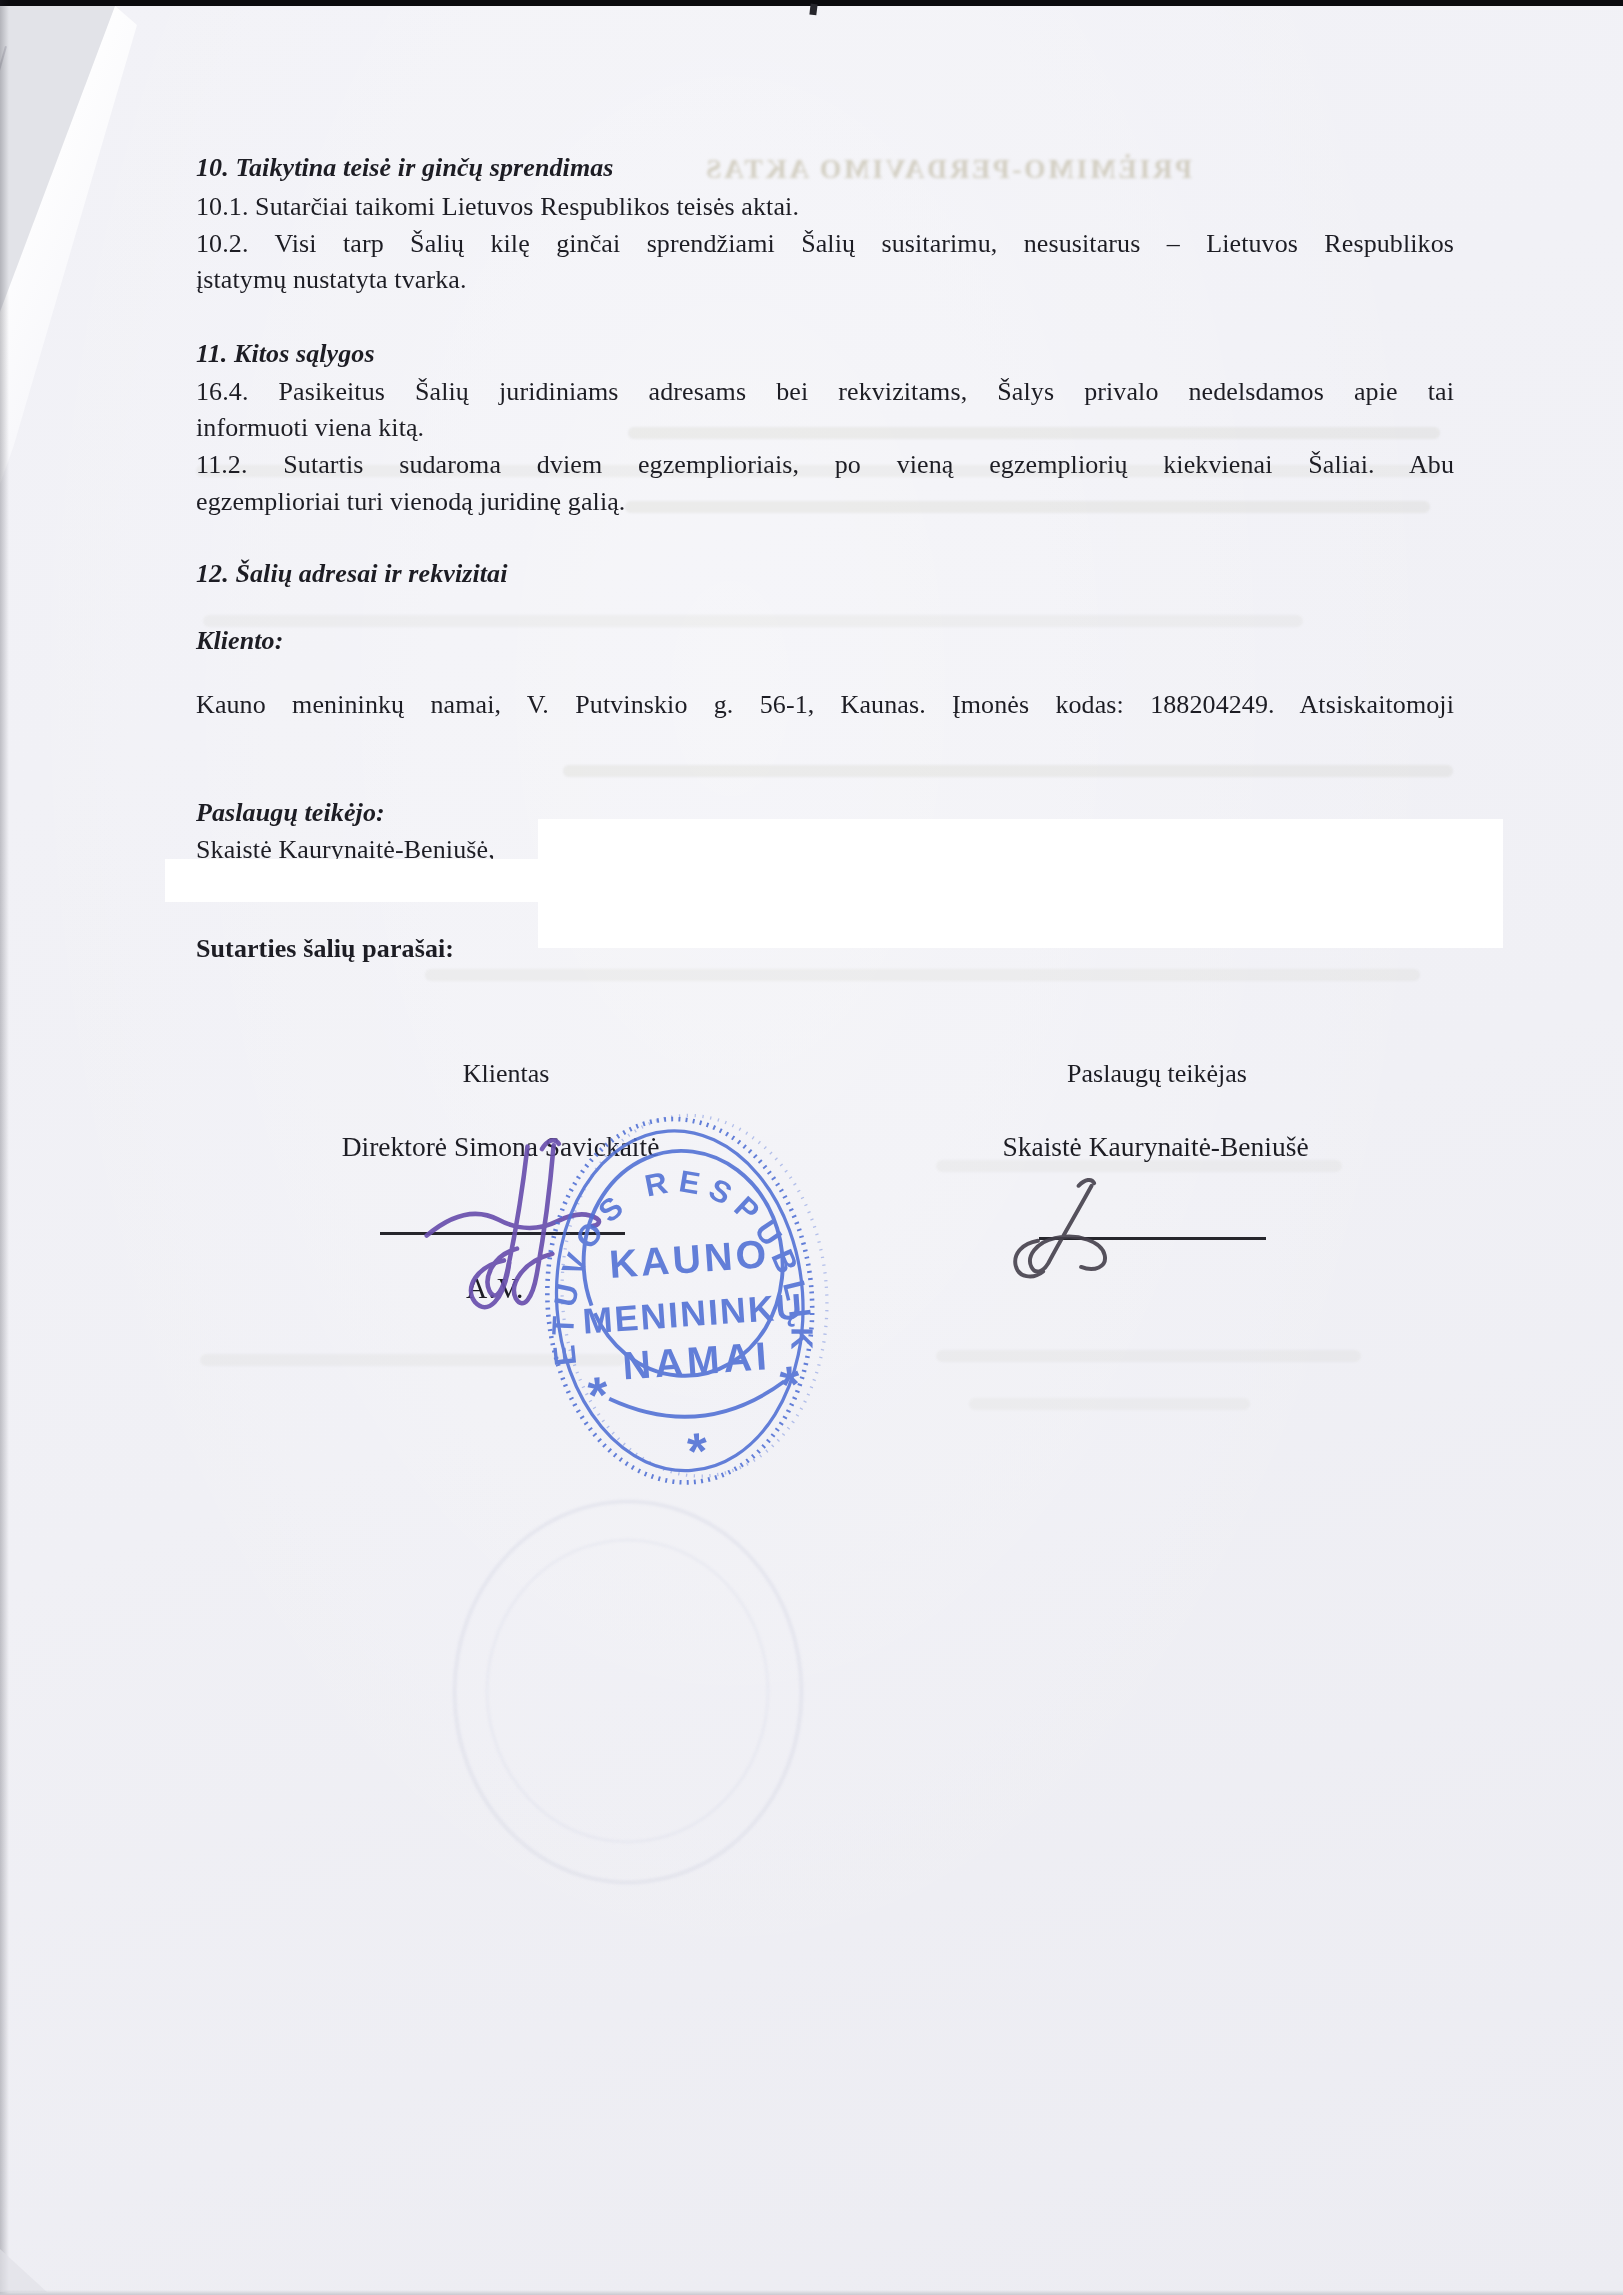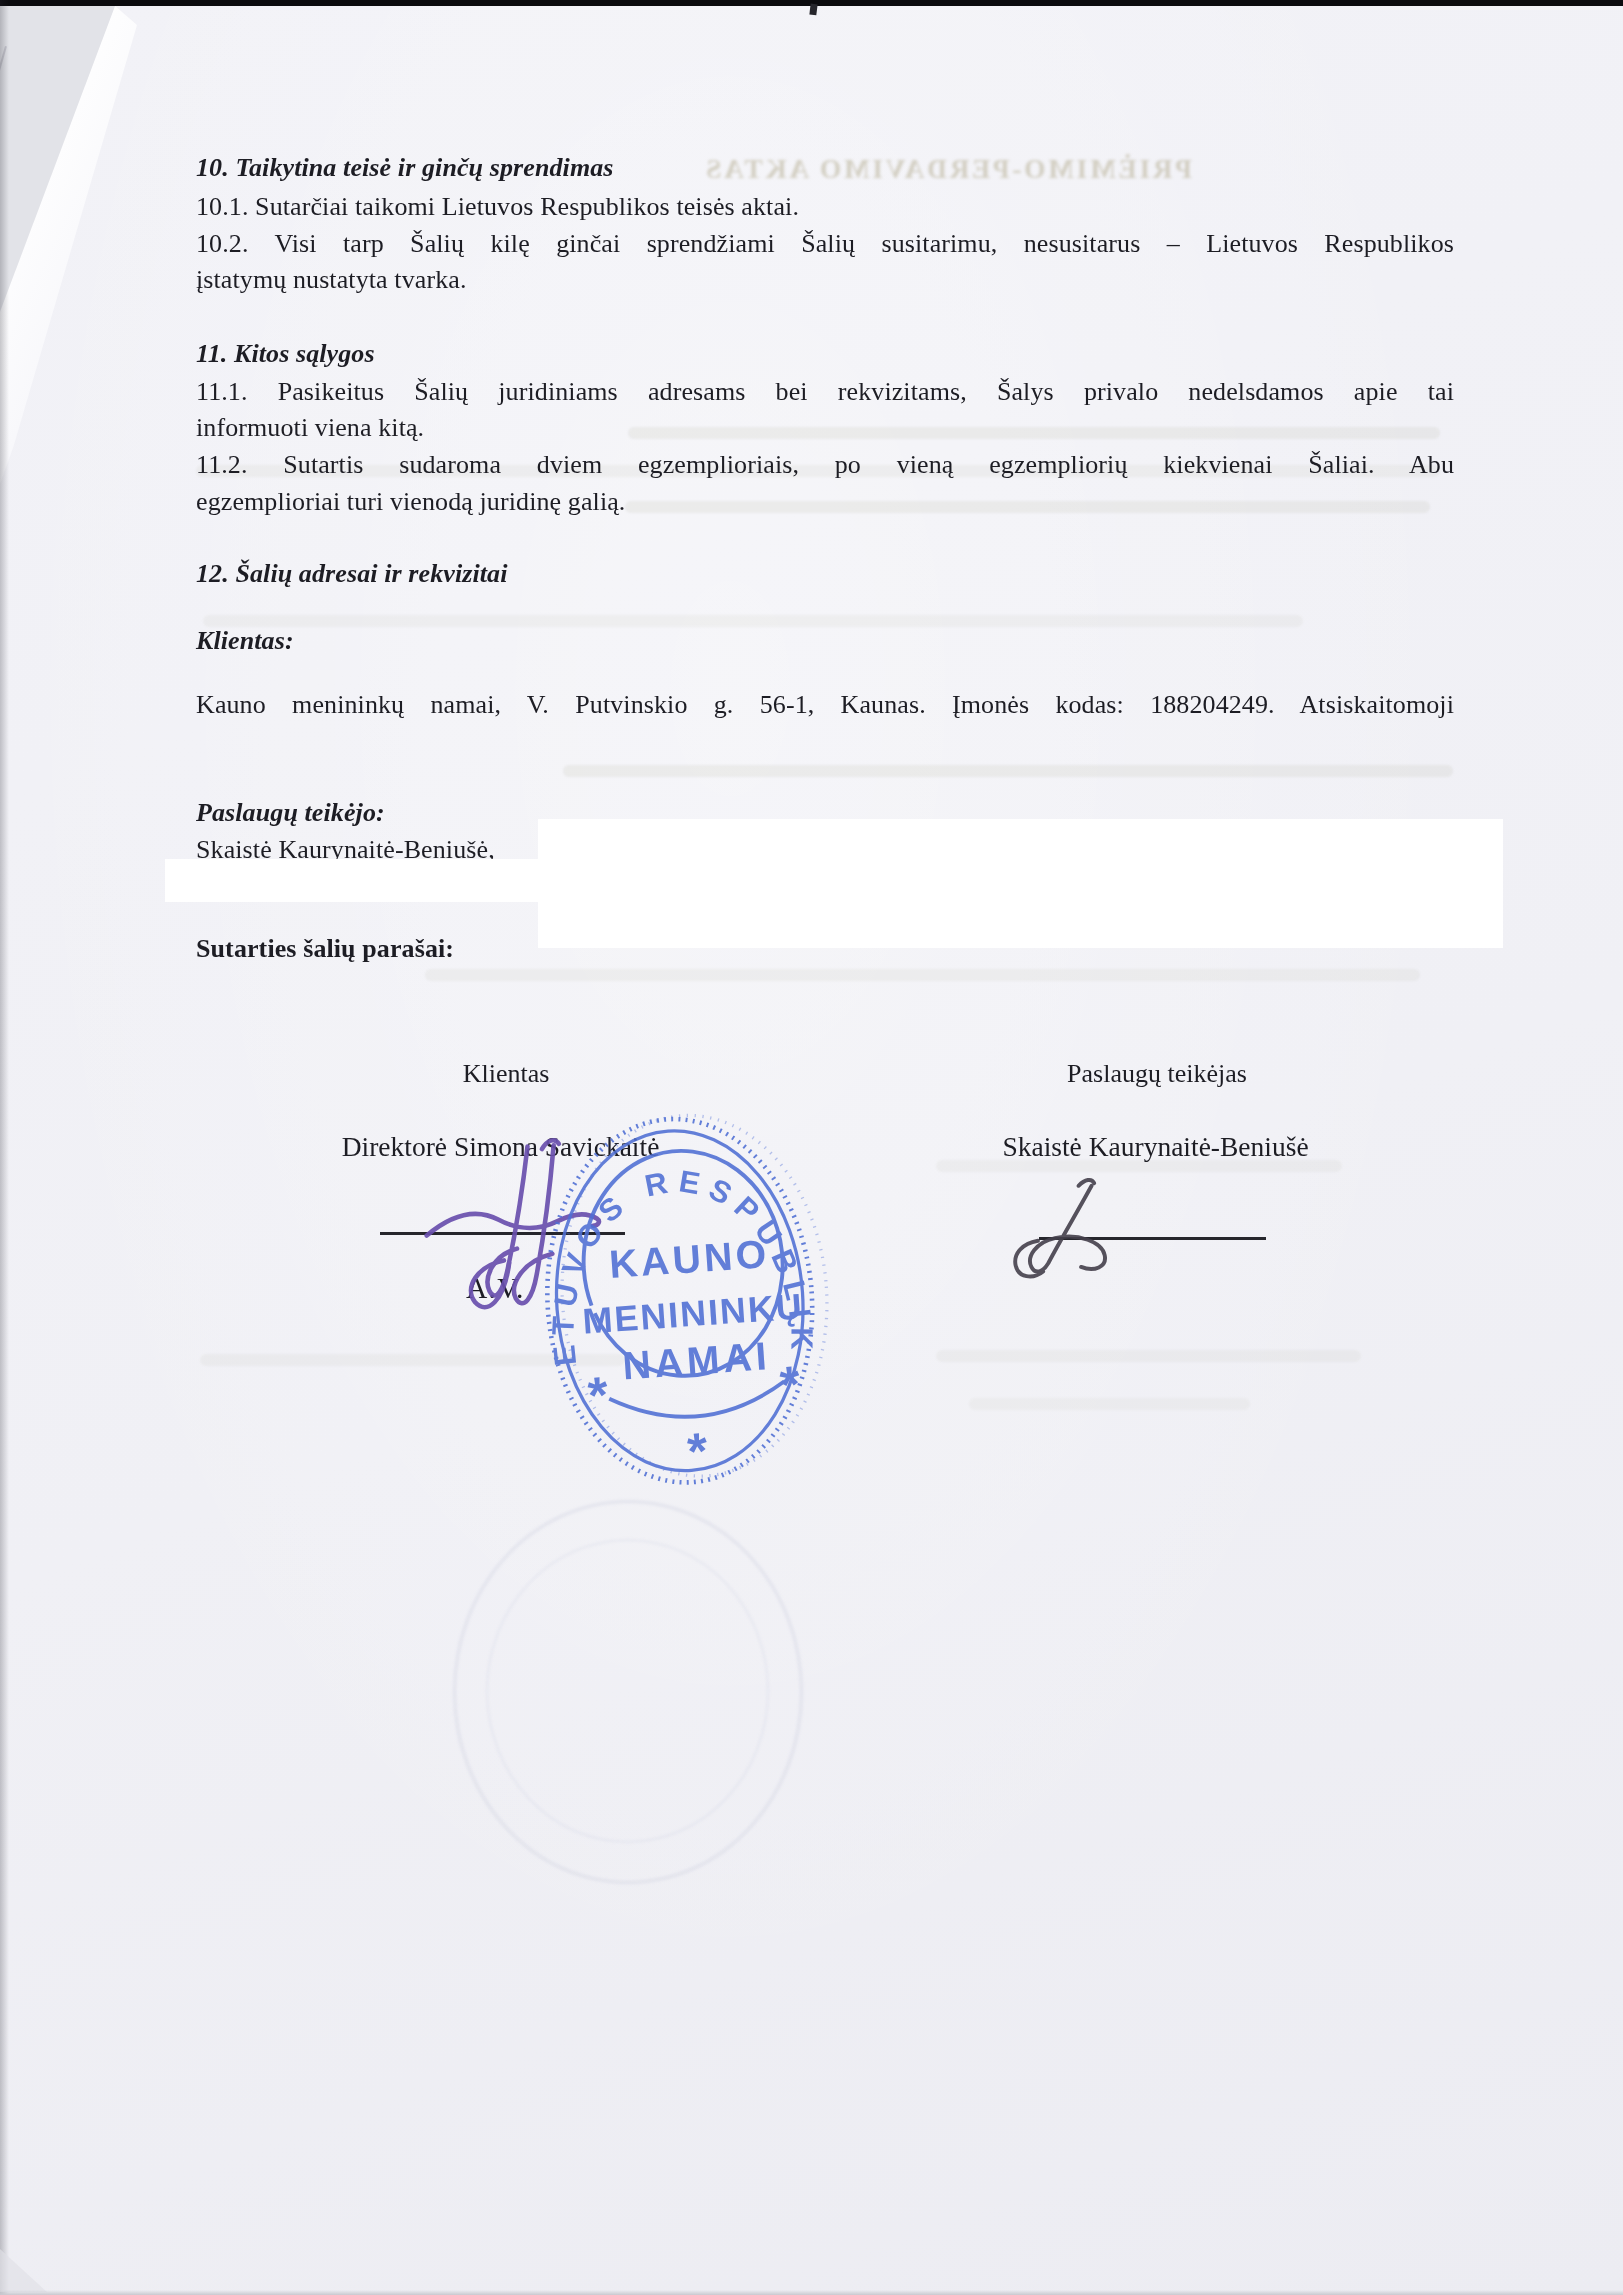--- a/index.html
+++ b/index.html
@@ -77,27 +77,27 @@
   <div class="smudge" style="left:969px;top:1398px;width:281px;opacity:.6"></div>
   <div class="ghost-ring" style="left:453px;top:1500px;width:344px;height:378px"></div>
   <div class="ghost-ring inner" style="left:486px;top:1539px;width:279px;height:300px"></div>
 
   <div class="tline bi" style="top:152px">10. Taikytina teisė ir ginčų sprendimas</div>
   <div class="tline" style="top:191px">10.1. Sutarčiai taikomi Lietuvos Respublikos teisės aktai.</div>
   <div class="tline just" style="top:228px">10.2. Visi tarp Šalių kilę ginčai sprendžiami Šalių susitarimu, nesusitarus – Lietuvos Respublikos</div>
   <div class="tline" style="top:264px">įstatymų nustatyta tvarka.</div>
 
   <div class="tline bi" style="top:338px">11. Kitos sąlygos</div>
-  <div class="tline just" style="top:376px">11.1. Pasikeitus Šalių juridiniams adresams bei rekvizitams, Šalys privalo nedelsdamos apie tai</div>
+  <div class="tline just" style="top:376px">16.4. Pasikeitus Šalių juridiniams adresams bei rekvizitams, Šalys privalo nedelsdamos apie tai</div>
   <div class="tline" style="top:412px">informuoti viena kitą.</div>
   <div class="tline just" style="top:449px">11.2. Sutartis sudaroma dviem egzemplioriais, po vieną egzempliorių kiekvienai Šaliai. Abu</div>
   <div class="tline" style="top:486px">egzemplioriai turi vienodą juridinę galią.</div>
 
   <div class="tline bi" style="top:558px">12. Šalių adresai ir rekvizitai</div>
-  <div class="tline bi" style="top:625px">Klientas:</div>
+  <div class="tline bi" style="top:625px">Kliento:</div>
   <div class="tline just" style="top:689px">Kauno menininkų namai, V. Putvinskio g. 56-1, Kaunas. Įmonės kodas: 188204249. Atsiskaitomoji</div>
 
   <div class="tline bi" style="top:797px">Paslaugų teikėjo:</div>
   <div class="tline" style="top:834px">Skaistė Kaurynaitė-Beniušė,</div>
 
   <div class="redact" style="left:538px;top:819px;width:965px;height:129px"></div>
   <div class="redact" style="left:165px;top:859px;width:377px;height:43px"></div>
 
   <div class="tline b" style="top:933px">Sutarties šalių parašai:</div>
 

